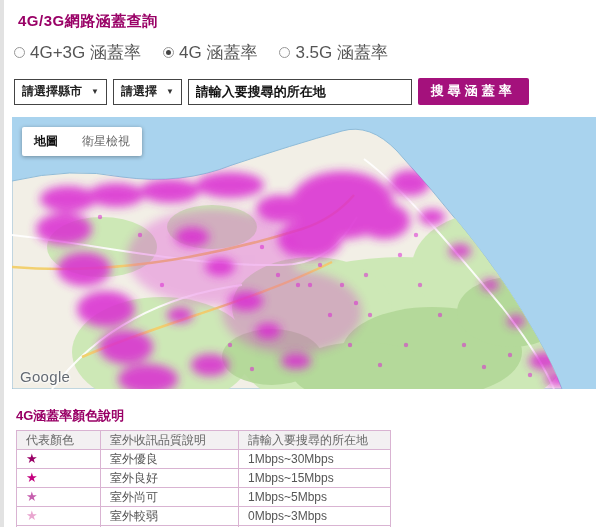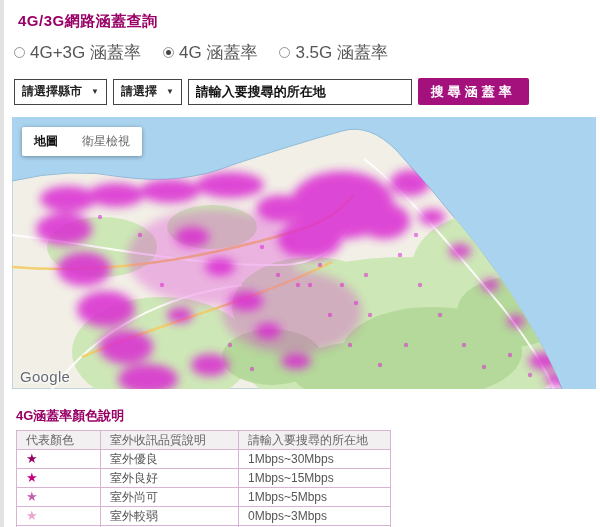--- a/index.html
+++ b/index.html
@@ -34,21 +34,21 @@
     background:#fff; cursor:pointer; height:26px;
   }
   .caret { font-size:8px; color:#333; }
   .search-input {
     border:1px solid #444; height:26px; width:224px; padding:0 7px;
     font-size:13px; font-weight:bold; color:#111; font-family:inherit;
   }
   .search-button {
     background:#a4117c; color:#fff; border:none; font-size:13px; font-weight:bold;
     letter-spacing:4px; padding:6px 13px; border-radius:2px; cursor:pointer;
-    font-family:Liberation Sans, sans-serif; height:27px; line-height:15px;
+    font-family:Liberation Mono, monospace; height:27px; line-height:15px;
   }
 
   .map-wrap { position:relative; width:584px; height:272px; overflow:hidden; background:#a9d3ee; }
   .map-wrap svg { display:block; }
   .map-controls {
     position:absolute; top:10px; left:10px; display:flex; background:#fff;
     box-shadow:0 1px 4px rgba(0,0,0,.35); border-radius:2px; font-size:12px;
   }
   .map-btn { padding:6px 12px; color:#666; cursor:pointer; white-space:nowrap; }
   .map-btn.active { color:#111; font-weight:bold; }

